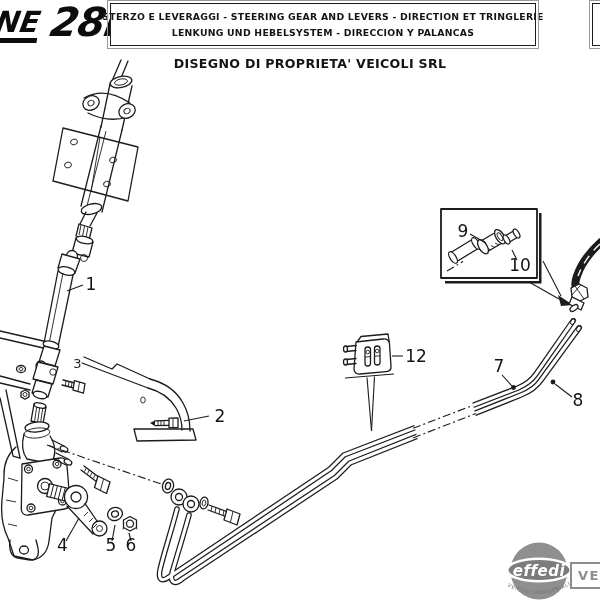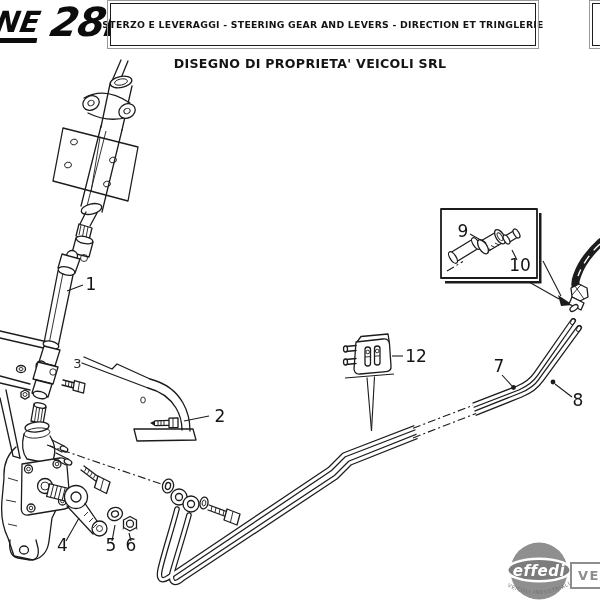--- a/index.html
+++ b/index.html
@@ -45,20 +45,21 @@
 
 <div id="page">
 
   <div id="model-logo">
     <span id="model-prefix">NE</span>
     <span id="model-number">28P</span>
   </div>
 
   <div id="header-box">
     <div class="hdr-line">STERZO E LEVERAGGI - STEERING GEAR AND LEVERS - DIRECTION ET TRINGLERIE</div>
+    <div class="hdr-line">LENKUNG UND HEBELSYSTEM - DIRECCION Y PALANCAS</div>
   </div>
 
   <div id="header-box-partial"></div>
 
   <div id="subtitle">DISEGNO DI PROPRIETA' VEICOLI SRL</div>
 
   <svg id="diagram-svg" viewBox="0 0 600 600">
 
     <g>
       <path class="ln" d="M0,331 L52,343"></path>

